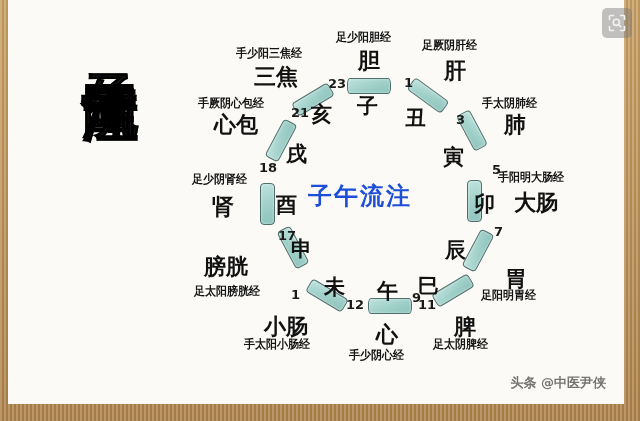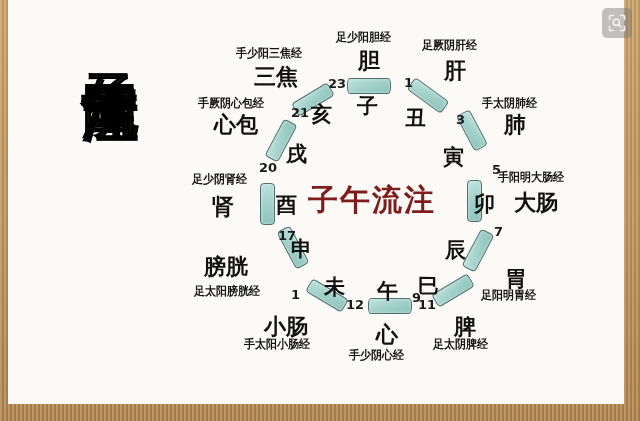--- a/index.html
+++ b/index.html
@@ -36,23 +36,23 @@
     letter-spacing: 3px;
     color: #121212;
     -webkit-text-stroke: 0.6px #000;
   }
   
   #center-label {
     position: absolute;
     left: 300px; top: 180px;
     font-family: "DejaVu Serif", "Liberation Serif", serif;
     font-weight: 700;
-    font-size: 30px;
+    font-size: 24px;
     letter-spacing: 2px;
-    color: #7f1d1d;
+    color: #1d4ed8;
     white-space: nowrap;
   }
   
   .node { position: absolute; }
   .bar {
     position: absolute;
     background: linear-gradient(160deg, #bfe3de 0%, #9fcfc8 55%, #8cc3bb 100%);
     border: 1.4px solid #4e6f6c;
     border-radius: 4px;
     box-shadow: inset 0 0 3px rgba(255,255,255,0.55);
@@ -198,33 +198,34 @@
       <div class="bar" style="left:252px; top:183px; width:15px; height:42px;"></div>
       <div class="branch" style="left:268px; top:191px;">酉</div>
       <div class="hour" style="left:270px; top:228px;">17</div>
       <div class="organ" style="left:204px; top:192px;">肾</div>
       <div class="meridian" style="left:184px; top:172px;">足少阴肾经</div>
     </div>
 
     <div class="node">
       <div class="bar" style="left:252px; top:133px; width:42px; height:15px; transform:rotate(-62deg);"></div>
       <div class="branch" style="left:278px; top:140px;">戌</div>
-      <div class="hour" style="left:251px; top:160px;">20</div>
+      <div class="hour" style="left:251px; top:160px;">18</div>
       <div class="organ" style="left:206px; top:110px;">心包</div>
       <div class="meridian" style="left:190px; top:96px;">手厥阴心包经</div>
     </div>
 
     <div class="node">
       <div class="bar" style="left:284px; top:92px; width:42px; height:15px; transform:rotate(-31deg);"></div>
       <div class="branch" style="left:303px; top:100px;">亥</div>
       <div class="hour" style="left:283px; top:105px;text-align:right;">21</div>
       <div class="organ" style="left:246px; top:62px;">三焦</div>
       <div class="meridian" style="left:228px; top:46px;">手少阳三焦经</div>
     </div>
 
+    <div id="watermark">头条 @中医尹侠</div>
   </div>
 
   <div id="scan-btn">
     <svg width="18" height="18" viewBox="0 0 18 18" aria-hidden="true">
       <g fill="none" stroke="#f2f2f2" stroke-width="1.6" stroke-linecap="round">
         <path d="M1.5 5.5V2.6c0-.6.5-1.1 1.1-1.1h2.9"></path>
         <path d="M12.5 1.5h2.9c.6 0 1.1.5 1.1 1.1v2.9"></path>
         <path d="M16.5 12.5v2.9c0 .6-.5 1.1-1.1 1.1h-2.9"></path>
         <path d="M5.5 16.5H2.6c-.6 0-1.1-.5-1.1-1.1v-2.9"></path>
         <circle cx="8.3" cy="8.3" r="3.1"></circle>

